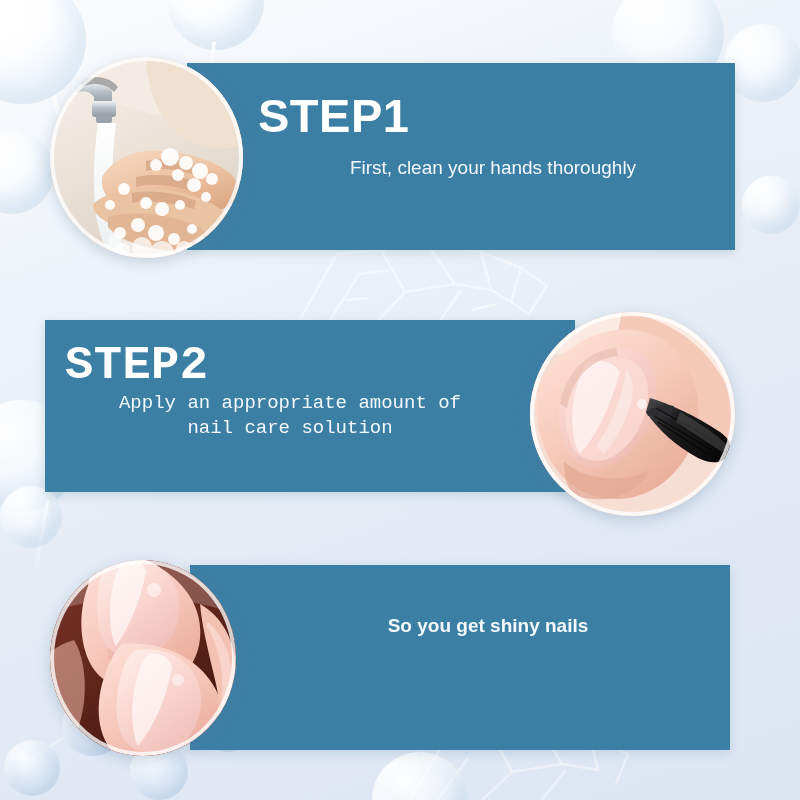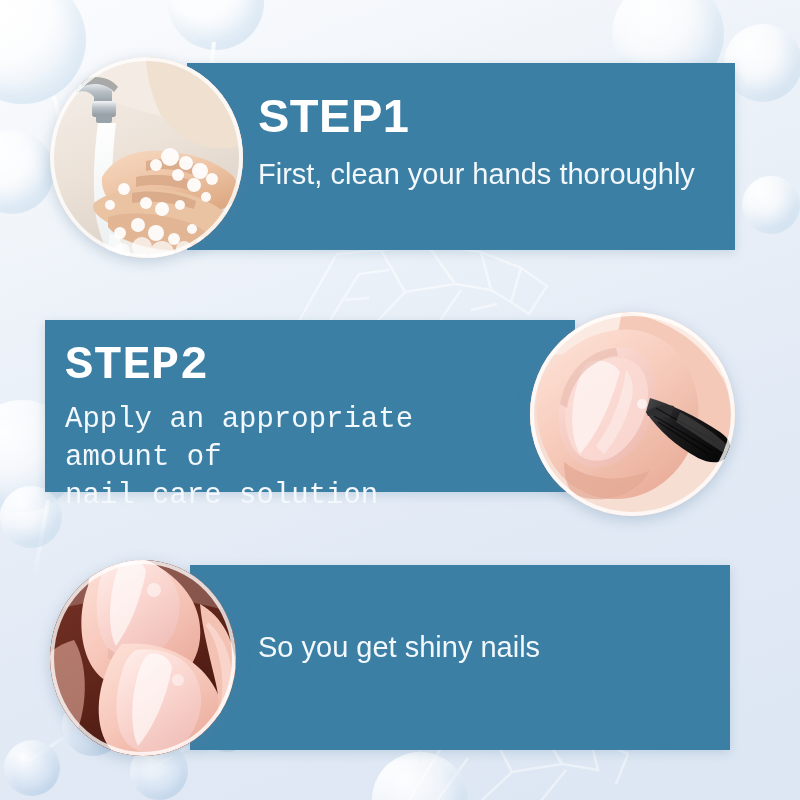--- a/index.html
+++ b/index.html
@@ -69,25 +69,26 @@
   .txt { position:absolute; color:#ffffff; }
 
   .step-title {
     font-size:47px;
     font-weight:bold;
     letter-spacing:.5px;
     line-height:1.04;
     color:#ffffff;
   }
   .step-desc {
-    font-size:29px;
+    font-size:19px;
     font-weight:normal;
     line-height:1.32;
     color:#f2f8fc;
     white-space:pre-line;
+    text-align:center;
   }
 
   
   #card1   { left:187px; top:63px;  width:548px; height:187px; }
   #photo1  { left:50px;  top:57px;  width:193px; height:201px; }
   #text1   { left:258px; top:92px;  width:470px; }
 
   
   #card2   { left:45px;  top:320px; width:530px; height:172px; }
   #photo2  { left:530px; top:312px; width:205px; height:204px; }
@@ -289,21 +290,21 @@
           <path d="M128 110 L178 142"></path>
       </g>
       <path d="M150 100 C168 110 186 122 196 132 C198 136 196 140 192 140 C180 132 162 120 146 110Z" fill="#5a5a5c" opacity=".45"></path>
 
       <circle cx="112" cy="92" r="5" fill="#ffffff" opacity=".6"></circle>
     </svg>
   </div>
 
   <div class="txt" id="text2">
     <div class="step-title">STEP2</div>
-    <div class="step-desc" style="margin-top:10px;">Apply an appropriate amount of
+    <div class="step-desc" style="">Apply an appropriate amount of
 nail care solution</div>
   </div>
 
   <div class="card" id="card3"></div>
 
   <div class="photo" id="photo3">
     <svg viewBox="0 0 186 196" preserveAspectRatio="xMidYMid slice">
       <defs>
         <linearGradient id="p3bg" x1="0" y1="0" x2="0.6" y2="1">
           <stop offset="0%" stop-color="#7a3428"></stop>
@@ -339,16 +340,16 @@
       <path d="M158 62 C174 76 182 98 182 120 C182 146 176 172 164 190 L156 184 C168 164 174 140 172 116 C170 94 164 76 156 66Z" fill="#fbdad2" opacity=".75"></path>
 
       <path d="M24 80 C36 100 38 134 30 162 C26 176 20 188 14 196 L0 196 L0 92 C8 86 16 82 24 80Z" fill="#f0bcab" opacity=".55"></path>
 
       <circle cx="104" cy="30" r="7" fill="#ffffff" opacity=".5"></circle>
       <circle cx="128" cy="120" r="6" fill="#ffffff" opacity=".45"></circle>
     </svg>
   </div>
 
   <div class="txt" id="text3">
-    <div class="step-desc" style="margin-top:30px;">So you get shiny nails</div>
+    <div class="step-desc" style="margin-top:15px;font-weight:bold;">So you get shiny nails</div>
   </div>
 
 </div>
 
 </body></html>

